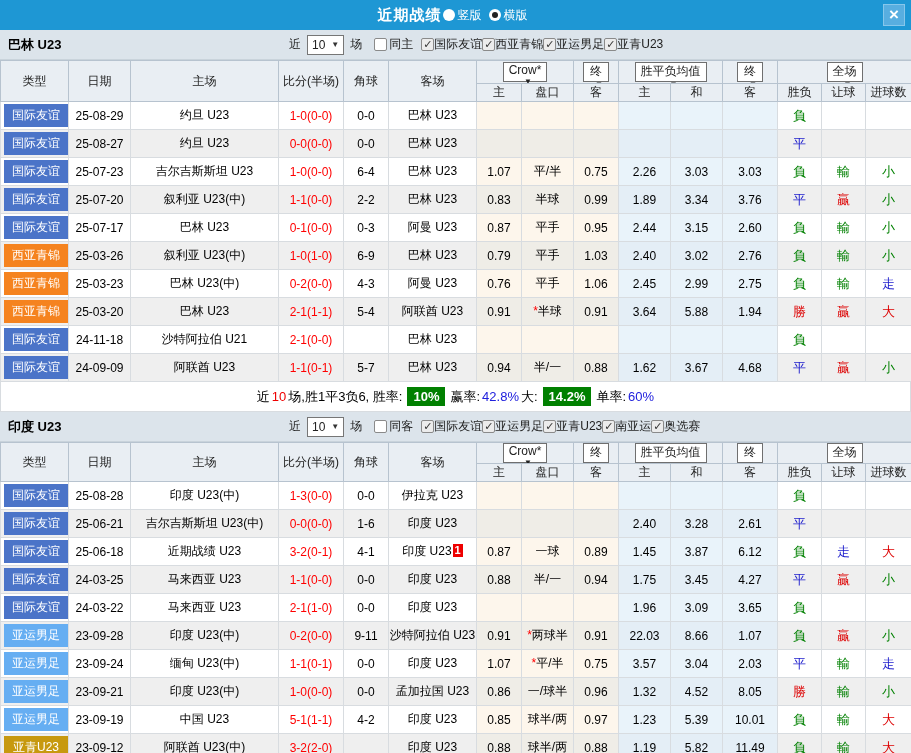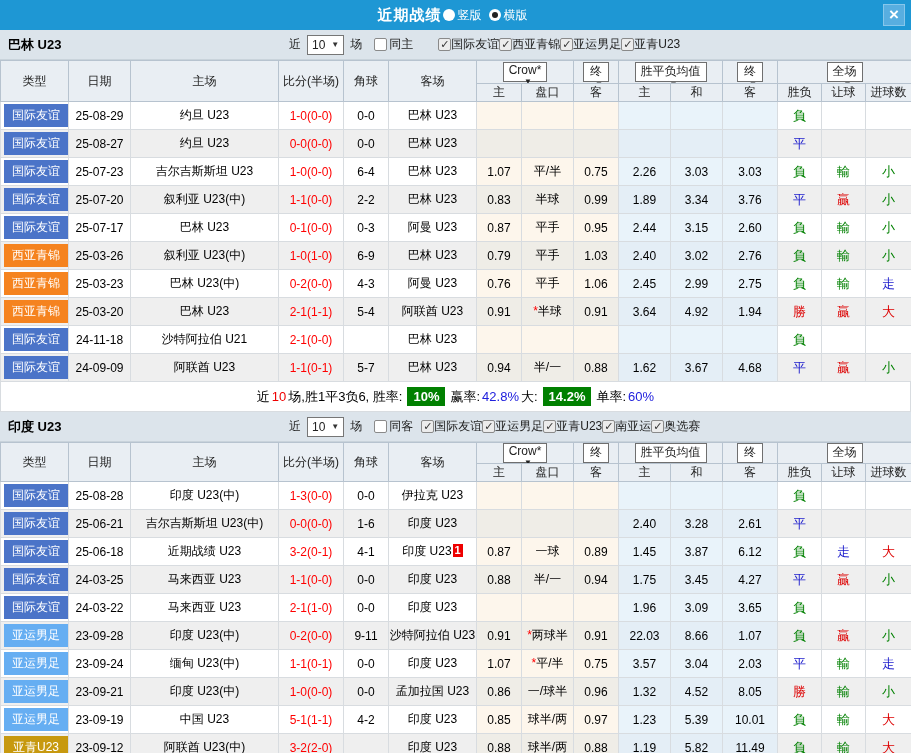--- a/index.html
+++ b/index.html
@@ -75,21 +75,21 @@
     <span class="team-name">巴林 U23</span>
     <div class="filters">
         <span class="lbl">近</span>
         <span class="mini-select">
           <span>10</span>
           <span class="arrow">▼</span>
         </span>
         <span class="lbl">场</span>
         <span class="gap"></span>
         <span class="cb"></span>
-        <span class="lbl" style="margin-right: 25px;">同主</span>
+        <span class="lbl" style="margin-right: 8px;">同主</span>
         <span class="cb checked">✓</span>
         <span>国际友谊</span>
         <span class="cb checked">✓</span>
         <span>西亚青锦</span>
         <span class="cb checked">✓</span>
         <span>亚运男足</span>
         <span class="cb checked">✓</span>
         <span>亚青U23</span>
       </div>
   </div>
@@ -293,21 +293,21 @@
           </td>
           <td class="c-date">25-03-20</td>
           <td class="c-home green-team">巴林 U23</td>
           <td class="c-score"><span class="score">2-1(1-1)</span></td>
           <td class="c-corner">5-4</td>
           <td class="c-away">阿联酋 U23</td>
           <td class="c-ah">0.91</td>
           <td class="c-ah"><span class="star">*</span>半球</td>
           <td class="c-ah">0.91</td>
           <td class="c-eu">3.64</td>
-          <td class="c-eu">4.92</td>
+          <td class="c-eu">5.88</td>
           <td class="c-eu">1.94</td>
           <td class="c-res"><span class="res" style="color: rgb(221, 0, 0);">勝</span></td>
           <td class="c-res"><span class="res" style="color: rgb(221, 0, 0);">贏</span></td>
           <td class="c-res"><span class="res" style="color: rgb(221, 0, 0);">大</span></td>
         </tr>
         <tr>
           <td class="c-type">
             <span class="type-badge" style="background: rgb(75, 116, 200);">国际友谊</span>
           </td>
           <td class="c-date">24-11-18</td>

